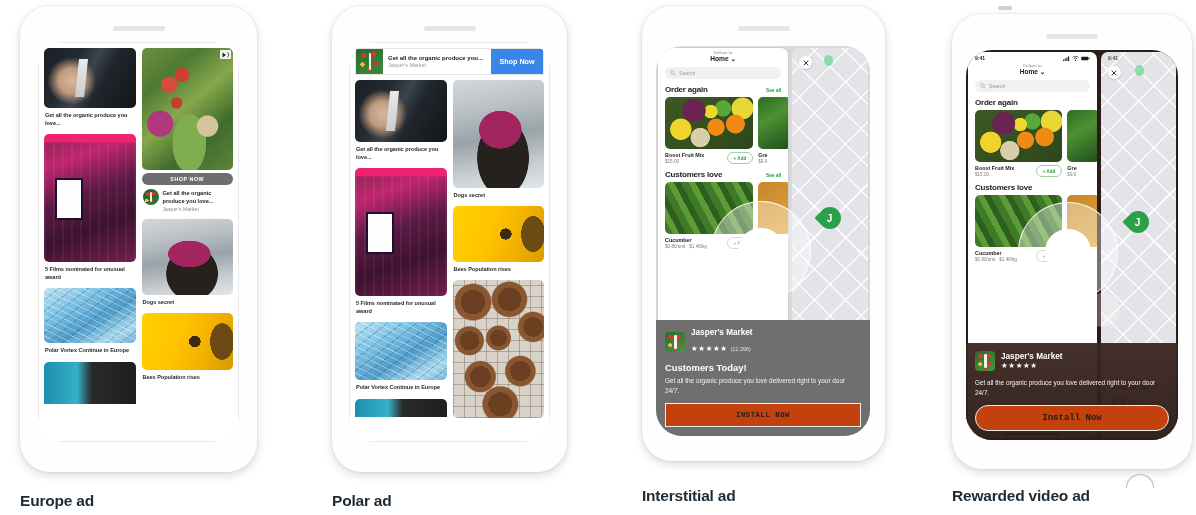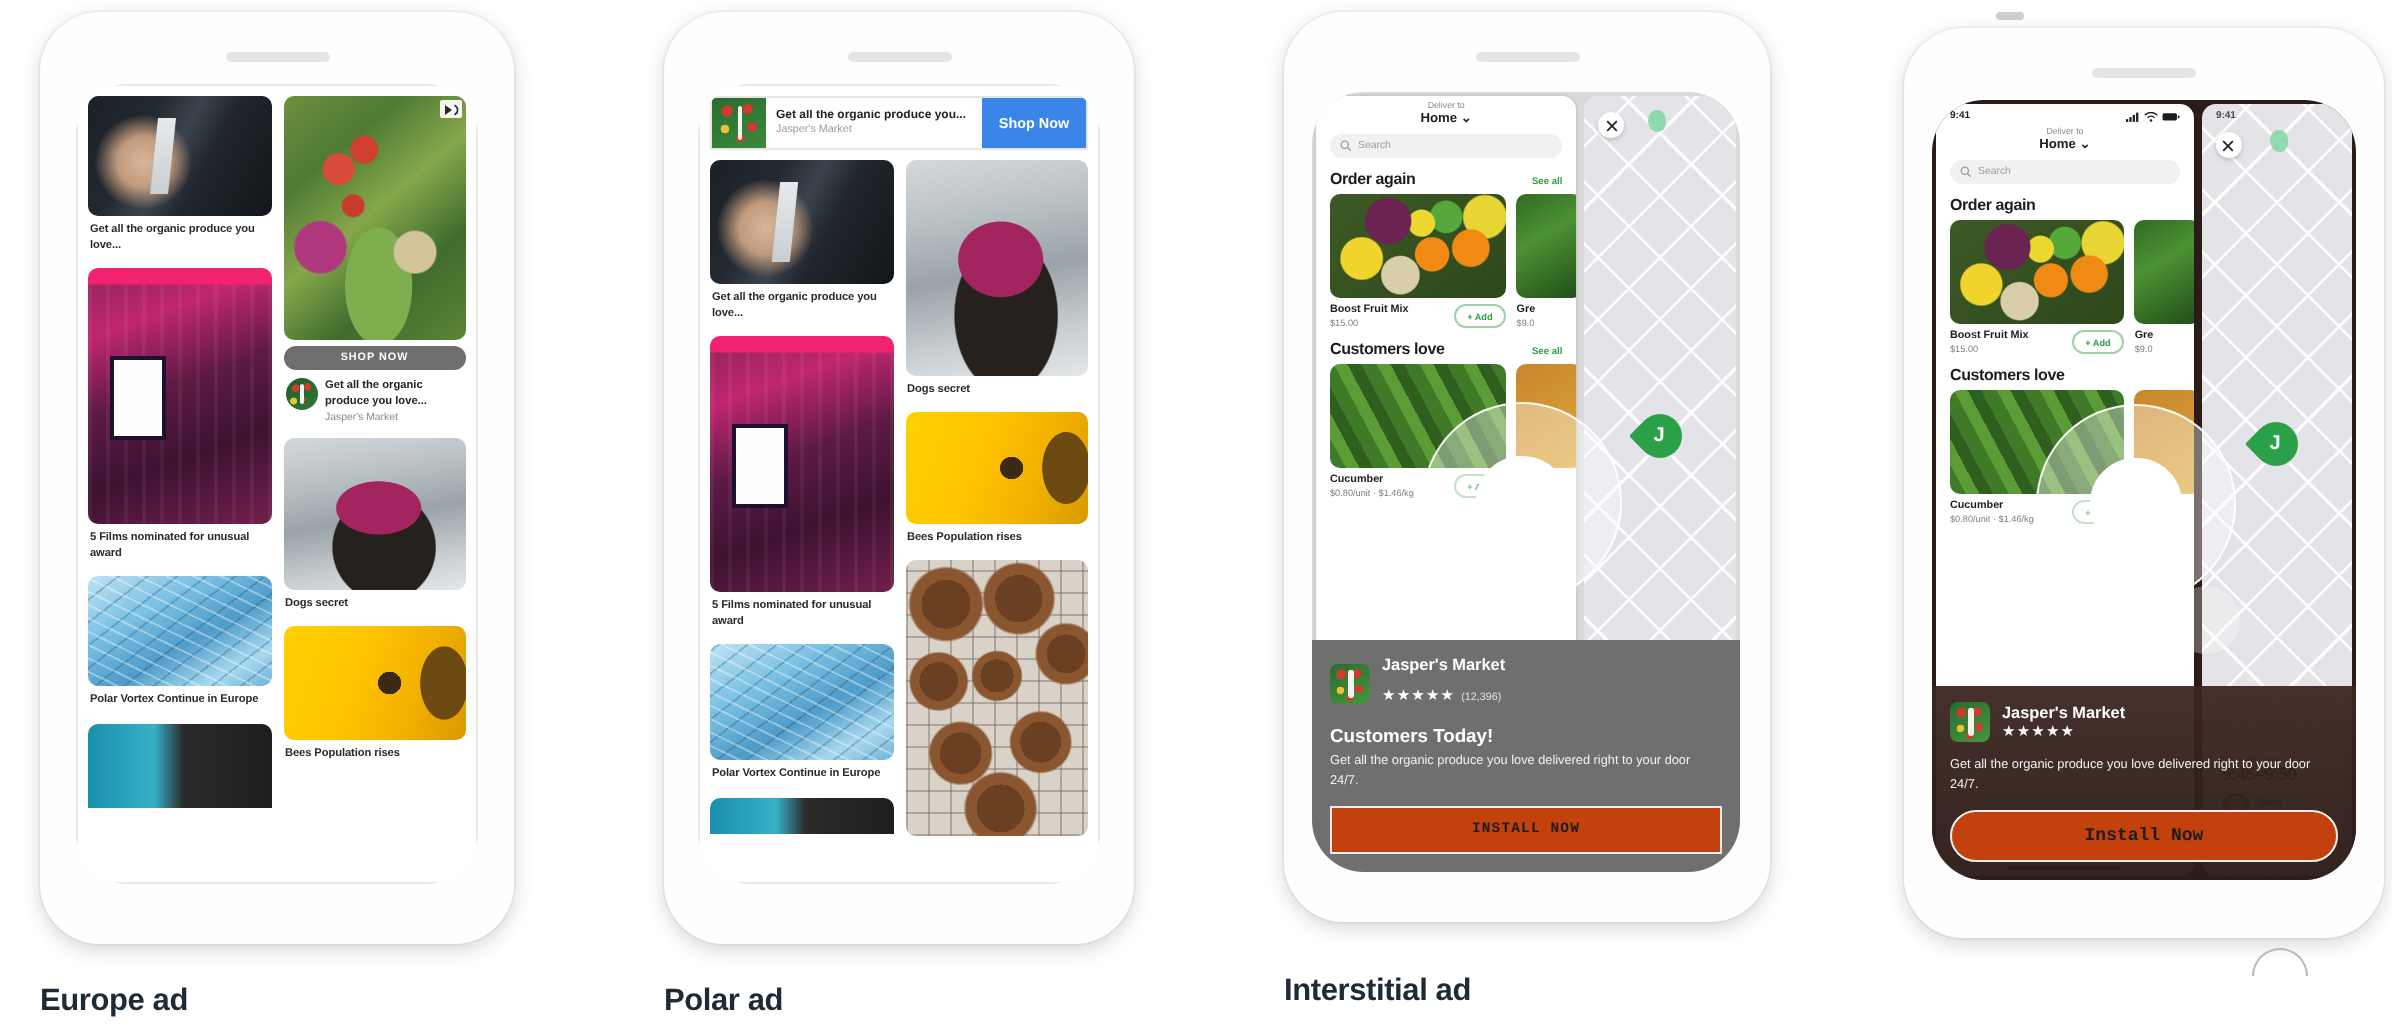--- a/index.html
+++ b/index.html
@@ -900,15 +900,16 @@
               <div class="stars">★★★★★</div>
             </div>
           </div>
           <div class="promo-p" style="margin-top:7px;">Get all the organic produce you love delivered right to your door 24/7.</div>
           <div class="install-btn rounded">Install Now</div>
         </div>
 
       </div>
     </div>
     <div class="home-indicator" style="left:174px;top:474px;width:28px;height:14px;"></div>
+    <div class="caption" style="left:0;top:487px;">Rewarded video ad</div>
   </div>
 
 </div>
 
 </body></html>

